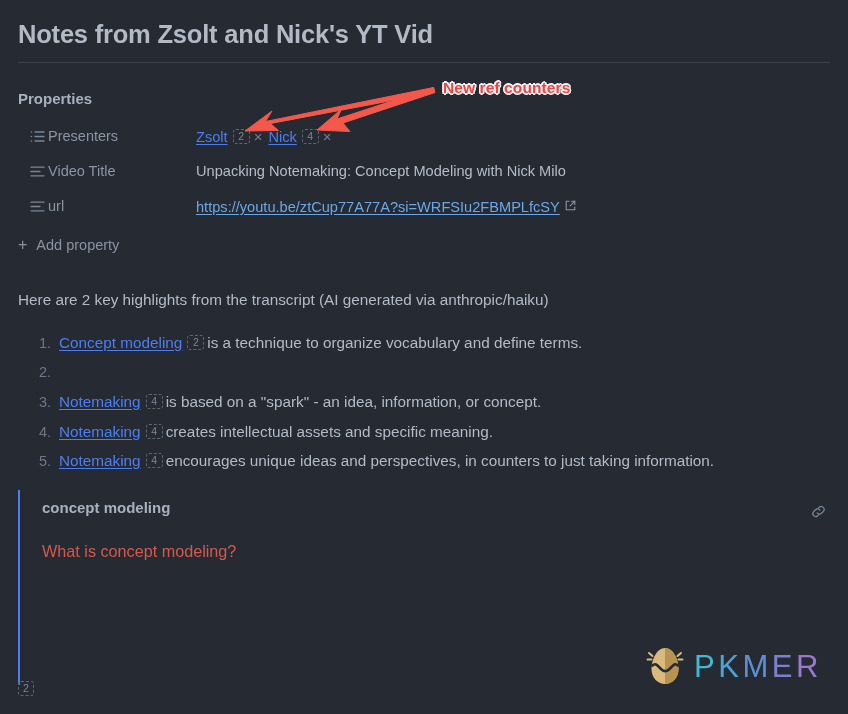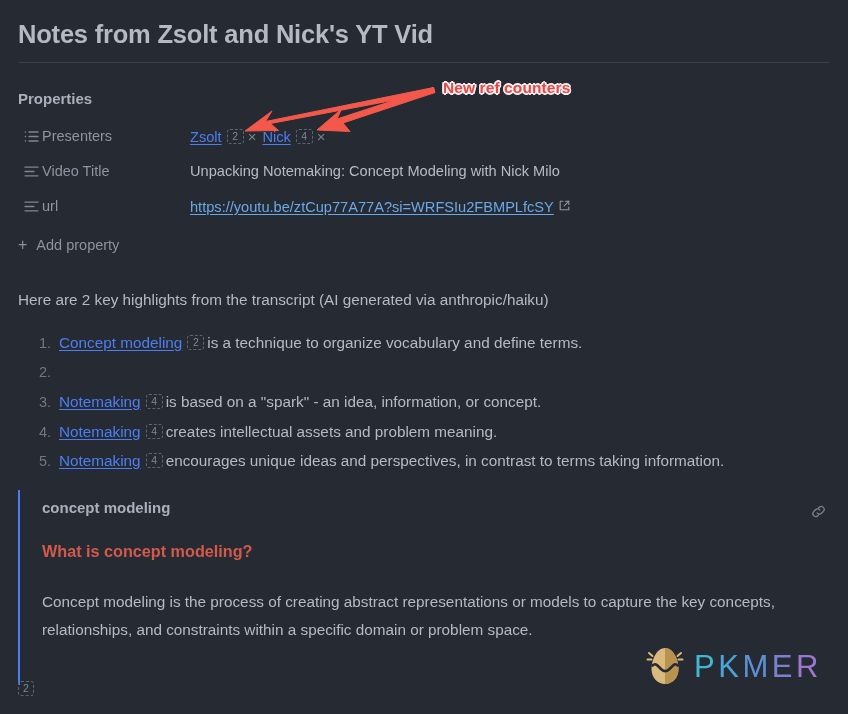--- a/index.html
+++ b/index.html
@@ -46,21 +46,21 @@
   .properties-heading {
     position: absolute;
     left: 18px;
     top: 90px;
     font-size: 15px;
     font-weight: bold;
     color: #a9b0bb;
   }
   .prop-rows {
     position: absolute;
-    left: 24px;
+    left: 30px;
     top: 126px;
     width: 812px;
   }
   .prop-row {
     display: flex;
     align-items: flex-start;
     height: 35px;
   }
   .prop-icon {
     width: 18px;
@@ -190,21 +190,21 @@
     height: 195px;
   }
   .embed-title {
     font-size: 15px;
     font-weight: bold;
     color: #a9b0bb;
     padding-top: 9px;
   }
   .embed-h {
     font-size: 16.2px;
-    font-weight: bold;
+    font-weight: normal;
     color: #d4594b;
     margin-top: 26px;
   }
   .embed-p {
     font-size: 15.3px;
     color: #b4bac4;
     margin-top: 27px;
     line-height: 28px;
     max-width: 790px;
   }
@@ -344,32 +344,31 @@
     </li>
     <li class="hl-item">
       <span class="hl-num">2.</span>
     </li>
     <li class="hl-item">
       <span class="hl-num">3.</span>
       <span class="hl-body"><span class="tag-link">Notemaking</span><span class="ref-badge">4</span><span>is based on a "spark" - an idea, information, or concept.</span></span>
     </li>
     <li class="hl-item">
       <span class="hl-num">4.</span>
-      <span class="hl-body"><span class="tag-link">Notemaking</span><span class="ref-badge">4</span><span>creates intellectual assets and problem meaning.</span></span>
+      <span class="hl-body"><span class="tag-link">Notemaking</span><span class="ref-badge">4</span><span>creates intellectual assets and specific meaning.</span></span>
     </li>
     <li class="hl-item">
       <span class="hl-num">5.</span>
-      <span class="hl-body"><span class="tag-link">Notemaking</span><span class="ref-badge">4</span><span>encourages unique ideas and perspectives, in contrast to terms taking information.</span></span>
+      <span class="hl-body"><span class="tag-link">Notemaking</span><span class="ref-badge">4</span><span>encourages unique ideas and perspectives, in counters to just taking information.</span></span>
     </li>
   </ol>
 
   <div class="embed">
     <div class="embed-title">concept modeling</div>
     <div class="embed-h">What is concept modeling?</div>
-    <div class="embed-p">Concept modeling is the process of creating abstract representations or models to capture the key concepts, relationships, and constraints within a specific domain or problem space.</div>
     <span class="embed-link-icon">
       <svg width="17" height="17" viewBox="0 0 17 17" fill="none" stroke="currentColor" stroke-width="1.3" stroke-linecap="round" stroke-linejoin="round">
         <path d="M7.1 9.9a2.9 2.9 0 0 0 4.4.32l1.8-1.8a2.9 2.9 0 0 0-4.1-4.1l-1.03 1.02"></path>
         <path d="M9.9 7.1a2.9 2.9 0 0 0-4.4-.32l-1.8 1.8a2.9 2.9 0 0 0 4.1 4.1l1.02-1.02"></path>
       </svg>
     </span>
   </div>
   <span class="embed-footer-badge">2</span>
 
   <div class="pkmer">

